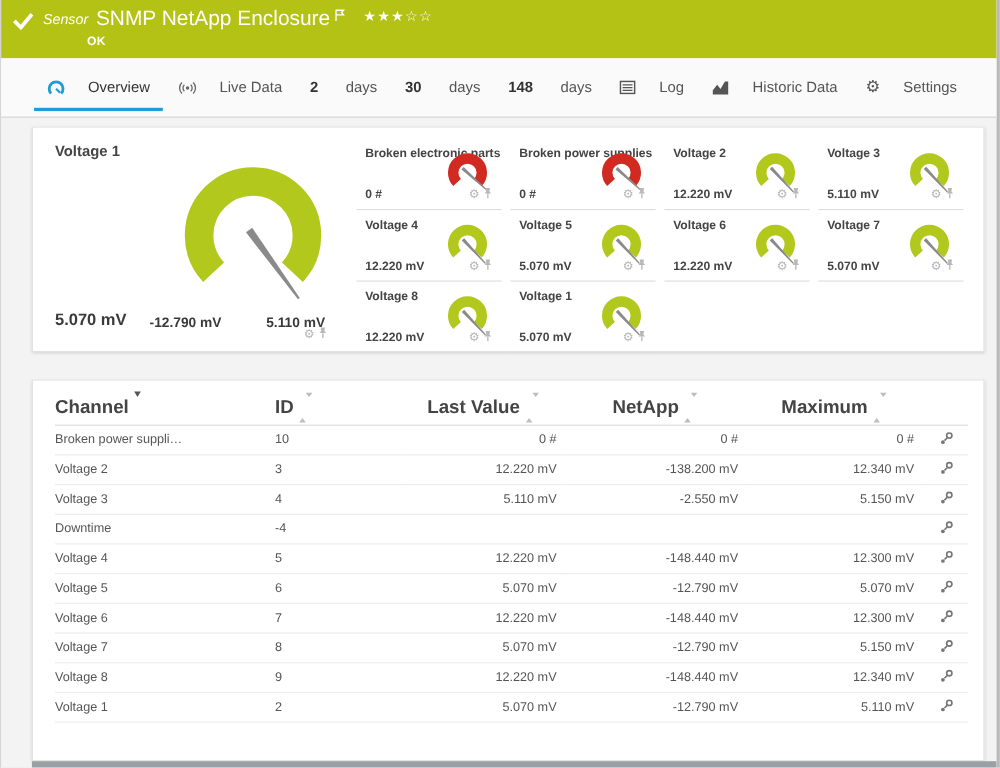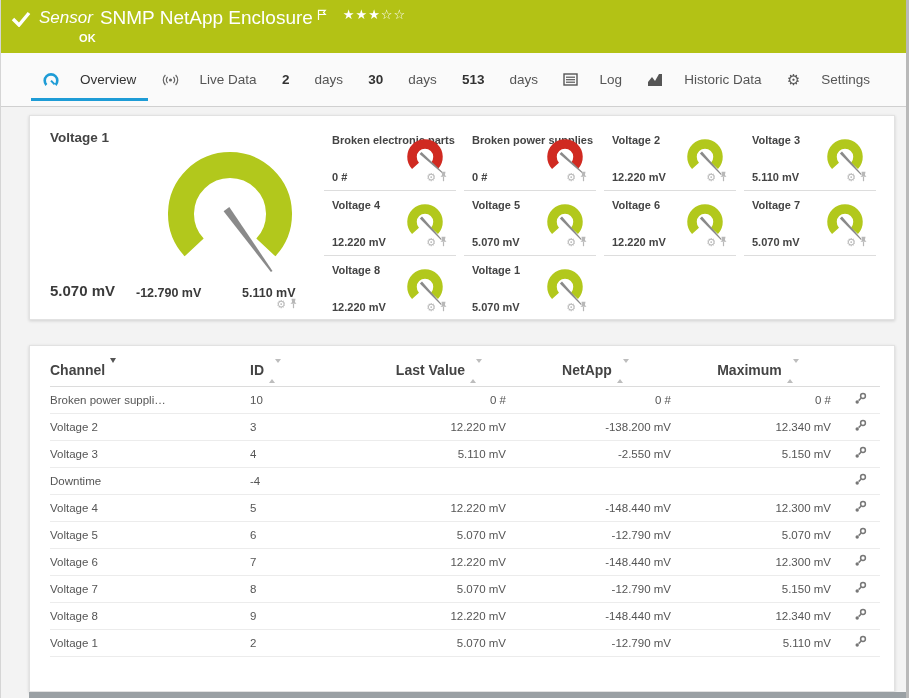--- a/index.html
+++ b/index.html
@@ -12,21 +12,21 @@
     border-left:1px solid #d5d5d5; border-right:3px solid #b9b9b9;
   }
 
   
   .banner {
     height:53px; background:var(--banner-green,#b3c215);
     display:flex; align-items:flex-start; padding:7px 12px 0 8px; color:#fff;
   }
   .banner .check { margin:4px 8px 0 2px; flex:0 0 auto; }
   .title-row { display:flex; align-items:flex-start; line-height:22px; }
-  .sensor-prefix { font-style:italic; font-size:17px; margin-right:7px; }
+  .sensor-prefix { font-style:italic; font-size:13px; margin-right:7px; }
   .sensor-title { font-size:19px; }
   .flag { margin:-2px 0 0 4px; }
   .stars { margin:-3px 0 0 16px; font-size:13px; letter-spacing:1px; color:#fff; }
   .status-text { font-size:11px; font-weight:bold; margin:3px 0 0 40px; letter-spacing:.3px; }
 
   
   .tabbar {
     height:54px; background:#fafafa; border-bottom:1px solid #d0d0d0;
     display:flex; justify-content:space-between; align-items:stretch;
     padding:0 24px 0 30px;
@@ -71,21 +71,21 @@
   .gc-value { position:absolute; left:8px; bottom:8px; font-size:11px; font-weight:bold; color:#444; }
   .cell-icons { position:absolute; right:16px; bottom:5px; display:flex; align-items:center; gap:3px; }
   .cell-icons .gear-char { font-size:11px; color:#b8b8b8; line-height:1; }
 
   
   table { width:100%; border-collapse:collapse; table-layout:fixed; }
   col.c-channel { width:200px; } col.c-id { width:118px; }
   col.c-last { width:148px; } col.c-min { width:165px; } col.c-max { width:160px; }
   col.c-ico { width:auto; }
   thead th {
-    height:30px; font-size:14px; font-weight:bold; color:#444; text-align:left;
+    height:30px; font-size:17px; font-weight:bold; color:#444; text-align:left;
     border-bottom:1px solid #dcdcdc; cursor:pointer; vertical-align:middle;
   }
   thead th.num { text-align:center; padding-right:6px; }
   tbody td {
     height:27px; font-size:11.5px; color:#555; border-bottom:1px solid #ececec;
     vertical-align:middle; white-space:nowrap; overflow:hidden;
   }
   tbody td.num { text-align:right; padding-right:10px; }
   tbody td.ico { text-align:center; }
   .sort-wrap { display:inline-block; vertical-align:middle; margin-left:5px; }
@@ -145,21 +145,21 @@
     </div>
     <div class="tab">
       <b>2</b>
       <span>days</span>
     </div>
     <div class="tab">
       <b>30</b>
       <span>days</span>
     </div>
     <div class="tab">
-      <b>513</b>
+      <b>148</b>
       <span>days</span>
     </div>
     <div class="tab">
       <span class="ticon">
         <svg width="15" height="13" viewBox="0 0 15 13">
             <rect x="1" y="1" width="13" height="11" fill="none" stroke="#555" stroke-width="1.4"></rect>
             <line x1="3" y1="4.2" x2="12" y2="4.2" stroke="#555" stroke-width="1.2"></line>
             <line x1="3" y1="6.7" x2="12" y2="6.7" stroke="#555" stroke-width="1.2"></line>
             <line x1="3" y1="9.2" x2="12" y2="9.2" stroke="#555" stroke-width="1.2"></line>
           </svg>

